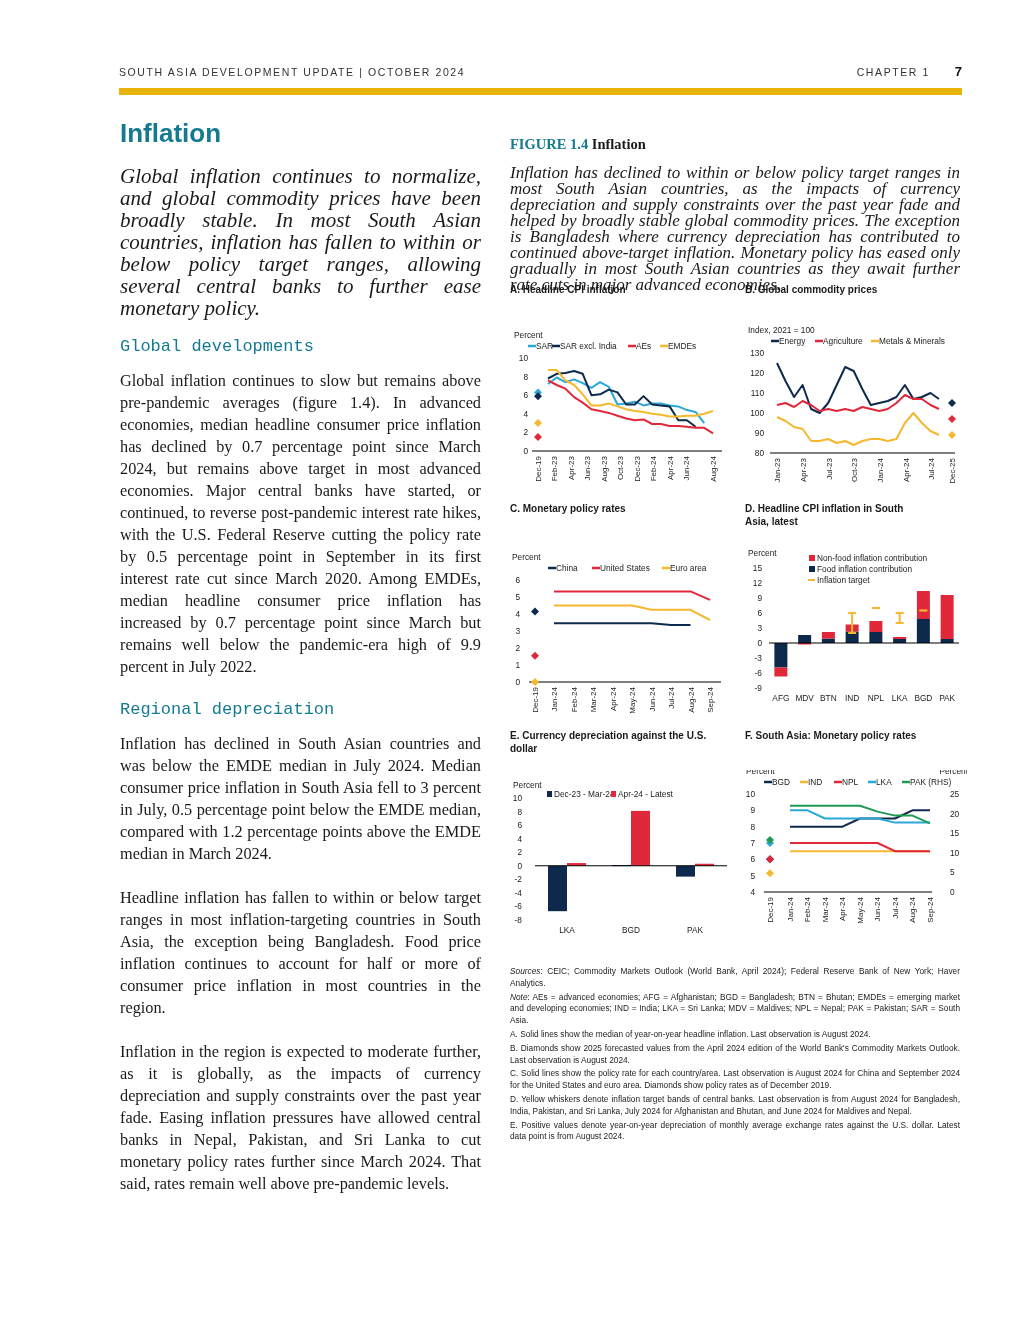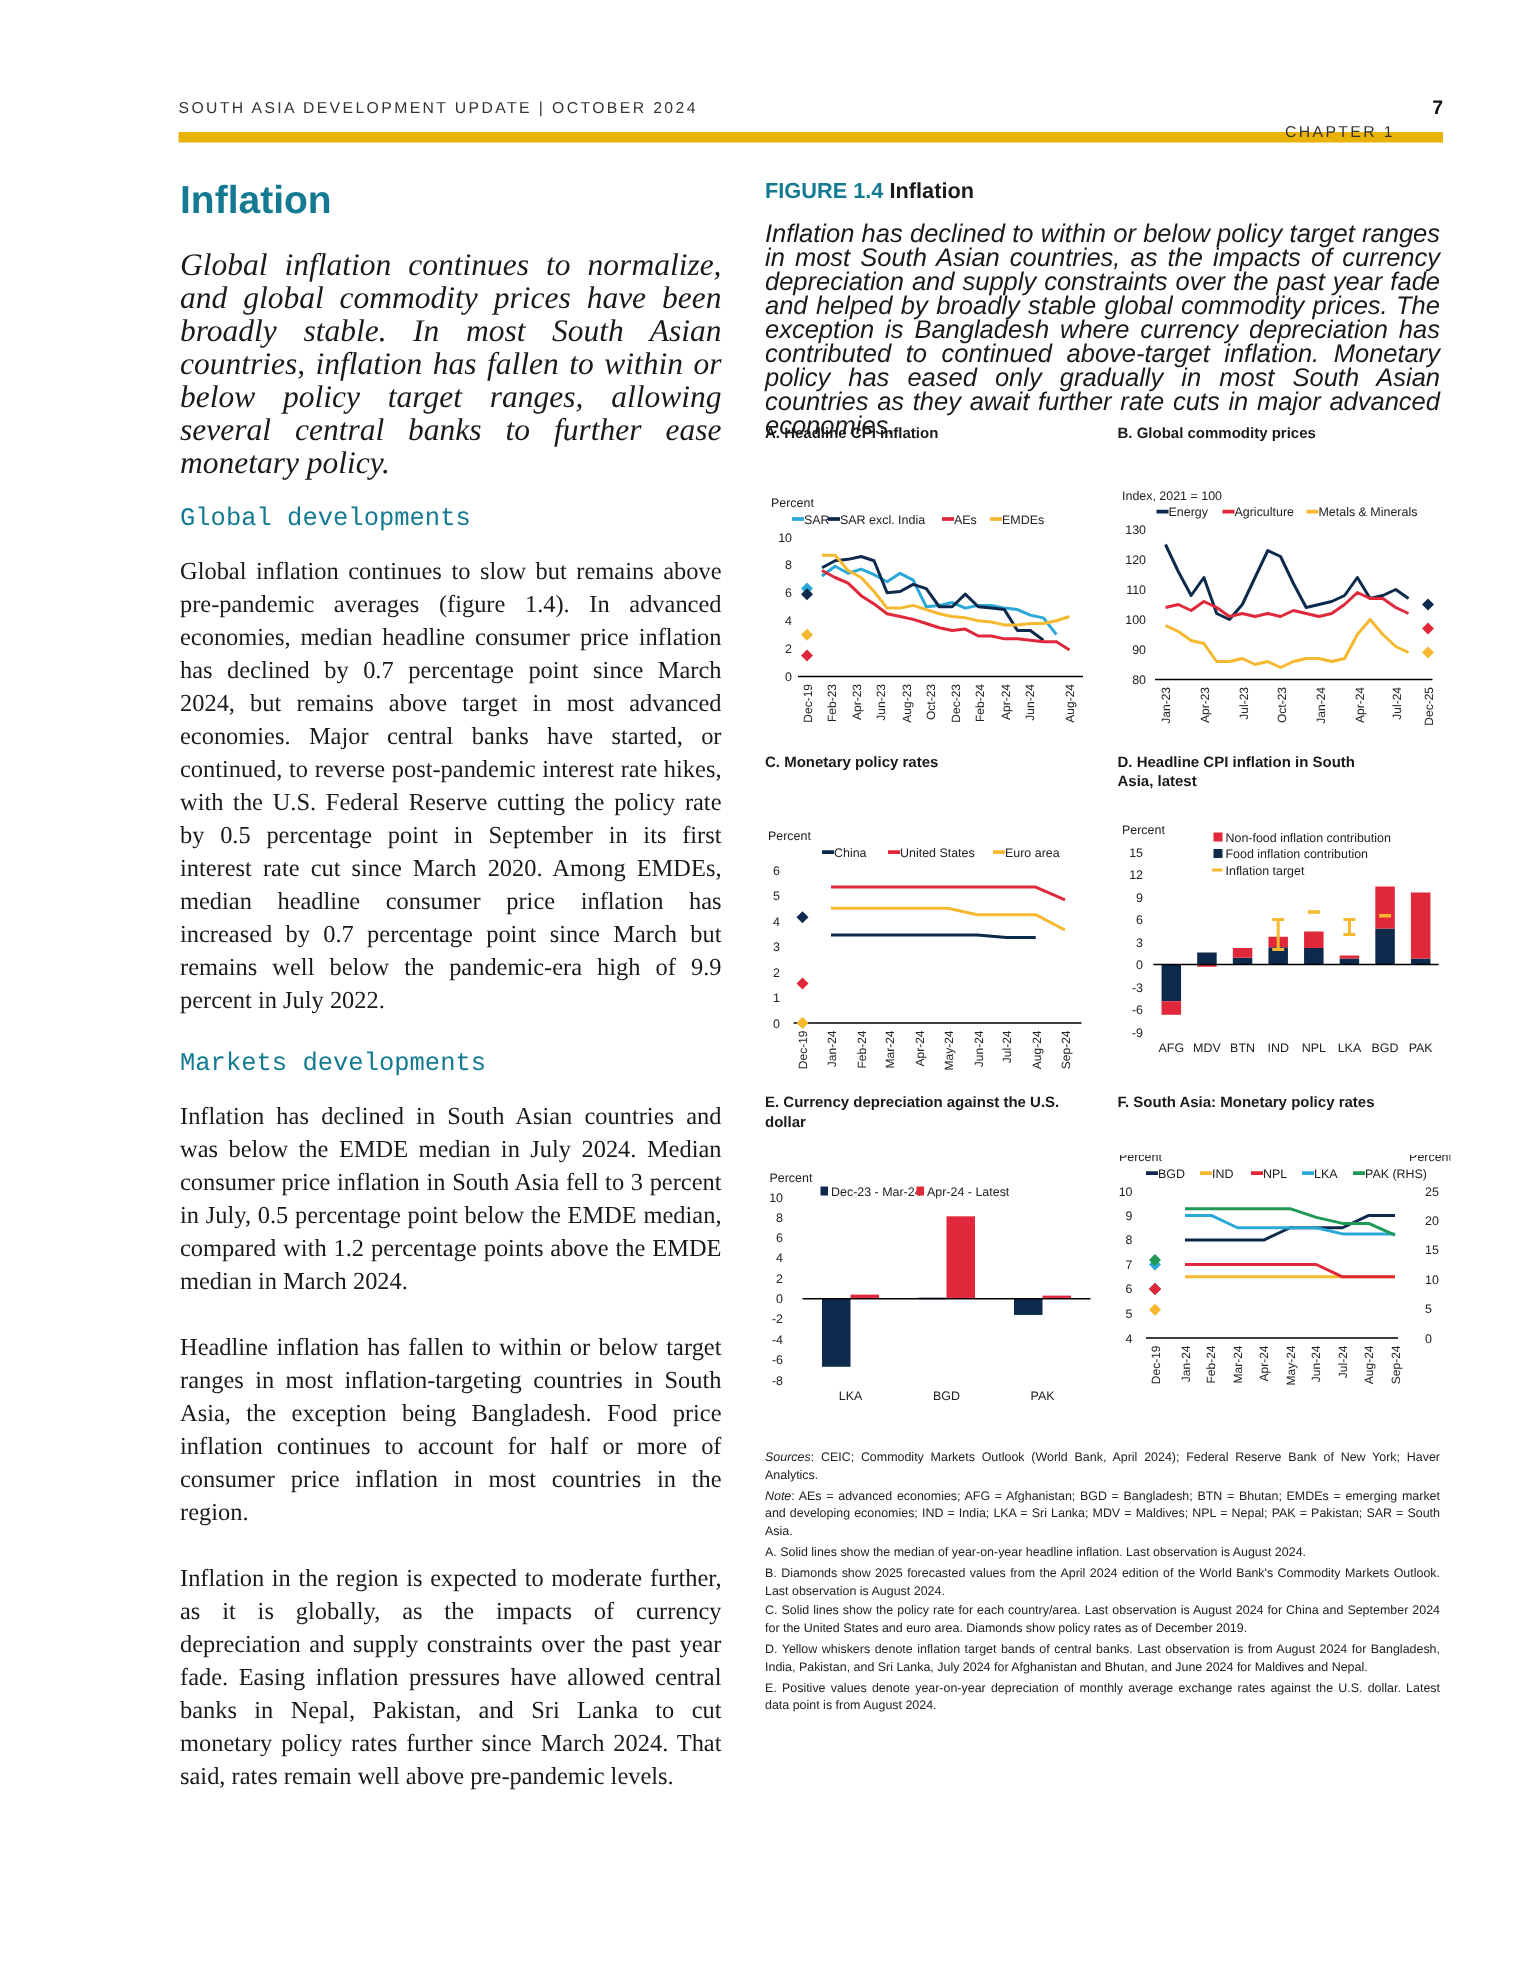--- a/index.html
+++ b/index.html
@@ -1,29 +1,29 @@
 <!DOCTYPE html>
 <html><head>
 <meta charset="utf-8">
 <style>
   html, body { margin:0; padding:0; background:#fff; }
   body { width:1020px; height:1320px; position:relative; overflow:hidden; color:#1a1a1a; }
   .header { position:absolute; left:119px; top:66px; width:843px; height:22px; border-bottom:7px solid #eab308;
     font-family:"Liberation Sans", sans-serif; font-size:10.5px; letter-spacing:1.6px; color:#333; }
   .header .left { position:absolute; left:0; top:0; }
-  .header .chap { position:absolute; right:32px; top:16px; }
+  .header .chap { position:absolute; right:32px; top:0; }
   .header .pnum { position:absolute; right:0; top:-2px; font-weight:bold; font-size:13px; letter-spacing:0; color:#111; }
 
   .leftcol { position:absolute; left:120px; top:118px; width:361px; font-family:"Liberation Serif", serif; }
   .h1 { font-family:"Liberation Sans", sans-serif; font-weight:bold; font-size:26px; color:#137a91; margin:0 0 16px 0; }
   .lead { font-style:italic; font-size:21px; line-height:22px; text-align:justify; margin:0 0 18px 0; }
   .h2 { font-family:Liberation Mono, monospace; font-size:17px; color:#137a91; margin:0 0 14px 0; }
   .para { font-size:16.3px; line-height:22px; text-align:justify; margin:0 0 22px 0; }
 
-  .rightcol { position:absolute; left:510px; top:120px; width:450px; font-family:Liberation Sans, sans-serif; }
+  .rightcol { position:absolute; left:510px; top:136px; width:450px; font-family:Liberation Serif, serif; }
   .figtitle { font-size:14.5px; font-weight:bold; margin:0 0 12px 0; }
   .figtitle .fignum { color:#137a91; }
   .figsub { font-style:italic; font-size:17px; line-height:16px; text-align:justify; margin:0; }
 
   .panel { position:absolute; font-family:"Liberation Sans", sans-serif; }
   .ptitle { font-size:10px; font-weight:bold; line-height:13px; }
   svg text { font-family:"Liberation Sans", sans-serif; }
 
   .notes { position:absolute; left:510px; top:966px; width:450px; font-family:"Liberation Sans", sans-serif;
     font-size:8.3px; line-height:11.8px; color:#222; text-align:justify; }
@@ -36,21 +36,21 @@
   <span class="left">SOUTH ASIA DEVELOPMENT UPDATE | OCTOBER 2024</span>
   <span class="chap">CHAPTER 1</span>
   <span class="pnum">7</span>
 </div>
 
 <div class="leftcol">
   <div class="h1">Inflation</div>
   <p class="lead">Global inflation continues to normalize, and global commodity prices have been broadly stable. In most South Asian countries, inflation has fallen to within or below policy target ranges, allowing several central banks to further ease monetary policy.</p>
   <div class="h2">Global developments</div>
   <p class="para">Global inflation continues to slow but remains above pre-pandemic averages (figure 1.4). In advanced economies, median headline consumer price inflation has declined by 0.7 percentage point since March 2024, but remains above target in most advanced economies. Major central banks have started, or continued, to reverse post-pandemic interest rate hikes, with the U.S. Federal Reserve cutting the policy rate by 0.5 percentage point in September in its first interest rate cut since March 2020. Among EMDEs, median headline consumer price inflation has increased by 0.7 percentage point since March but remains well below the pandemic-era high of 9.9 percent in July 2022.</p>
-  <div class="h2">Markets developments</div>
+  <div class="h2">Regional depreciation</div>
   <p class="para">Inflation has declined in South Asian countries and was below the EMDE median in July 2024. Median consumer price inflation in South Asia fell to 3 percent in July, 0.5 percentage point below the EMDE median, compared with 1.2 percentage points above the EMDE median in March 2024.</p>
   <p class="para">Headline inflation has fallen to within or below target ranges in most inflation-targeting countries in South Asia, the exception being Bangladesh. Food price inflation continues to account for half or more of consumer price inflation in most countries in the region.</p>
   <p class="para">Inflation in the region is expected to moderate further, as it is globally, as the impacts of currency depreciation and supply constraints over the past year fade. Easing inflation pressures have allowed central banks in Nepal, Pakistan, and Sri Lanka to cut monetary policy rates further since March 2024. That said, rates remain well above pre-pandemic levels.</p>
 </div>
 
 <div class="rightcol">
   <div class="figtitle">
     <span class="fignum">FIGURE 1.4</span>
     <span>Inflation</span>
   </div>

